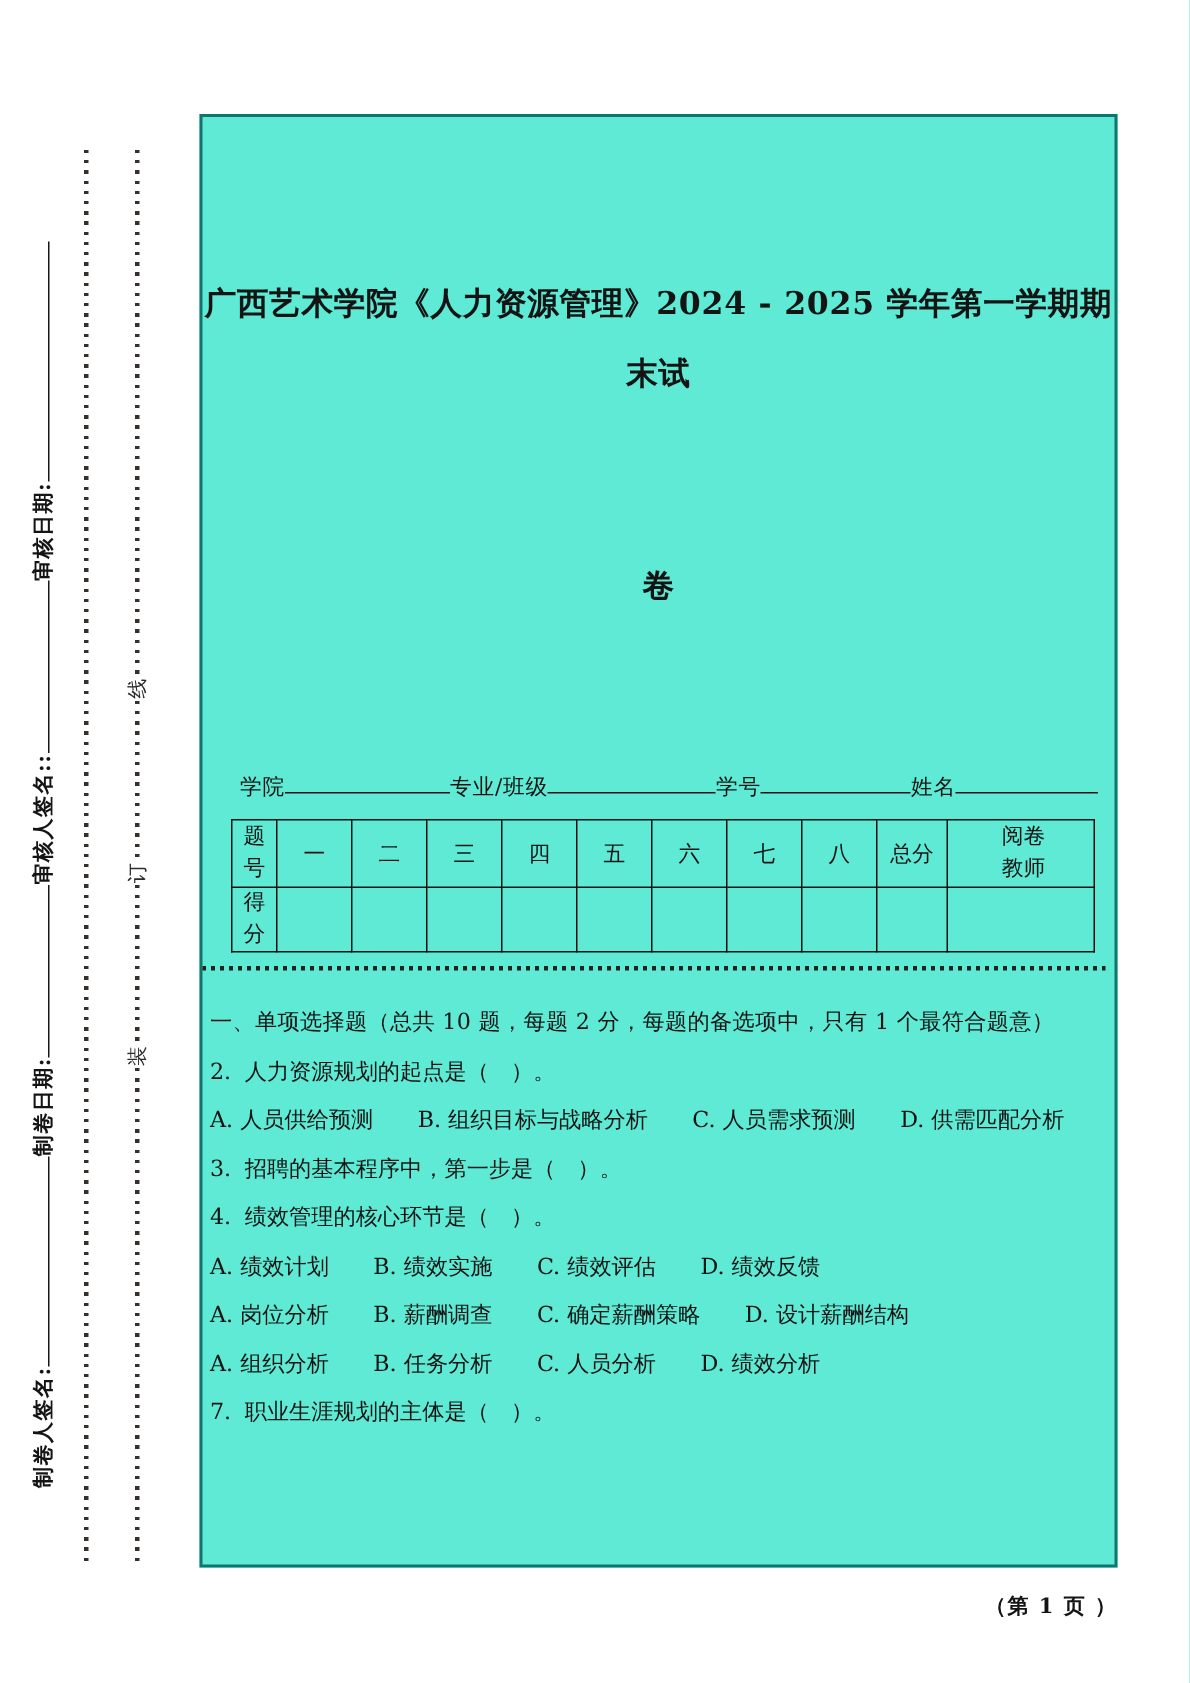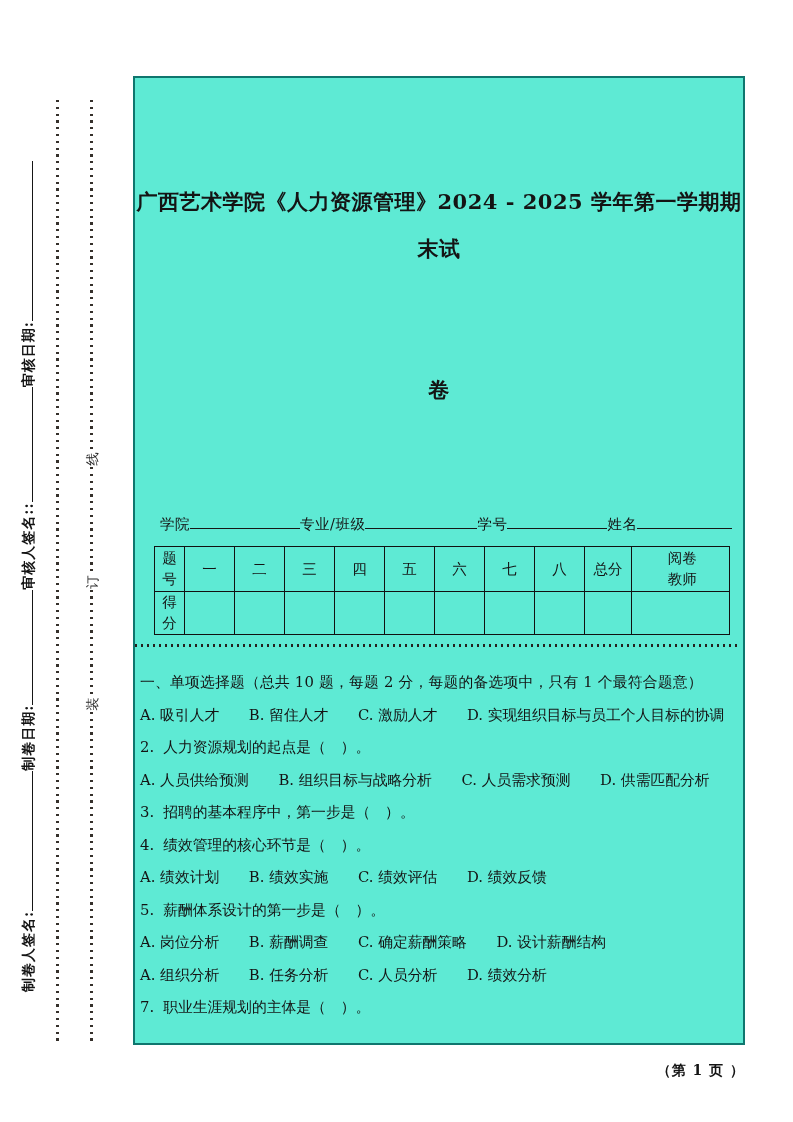--- a/index.html
+++ b/index.html
@@ -129,31 +129,29 @@
         <td></td>
       </tr>
     </tbody>
       </table>
 
     <div class="hdots"></div>
 
     <div class="questions">
       <p class="sec-head">一、单项选择题（总共 10 题，每题 2 分，每题的备选项中，只有 1 个最符合题意）</p>
 
-      <p>A. 吸引人才　　B. 留住人才　　C. 激励人才　　D. 实现组织目标与员工个人目标的协调</p>
 
       <p><span class="qnum">2.</span><span>人力资源规划的起点是（　）。</span></p>
       <p>A. 人员供给预测　　B. 组织目标与战略分析　　C. 人员需求预测　　D. 供需匹配分析</p>
 
       <p><span class="qnum">3.</span><span>招聘的基本程序中，第一步是（　）。</span></p>
 
       <p><span class="qnum">4.</span><span>绩效管理的核心环节是（　）。</span></p>
       <p>A. 绩效计划　　B. 绩效实施　　C. 绩效评估　　D. 绩效反馈</p>
 
-      <p><span class="qnum">5.</span><span>薪酬体系设计的第一步是（　）。</span></p>
       <p>A. 岗位分析　　B. 薪酬调查　　C. 确定薪酬策略　　D. 设计薪酬结构</p>
 
       <p>A. 组织分析　　B. 任务分析　　C. 人员分析　　D. 绩效分析</p>
 
       <p><span class="qnum">7.</span><span>职业生涯规划的主体是（　）。</span></p>
 
     </div>
   </div>
 
   <div class="footer">（第 1 页 ）</div>

